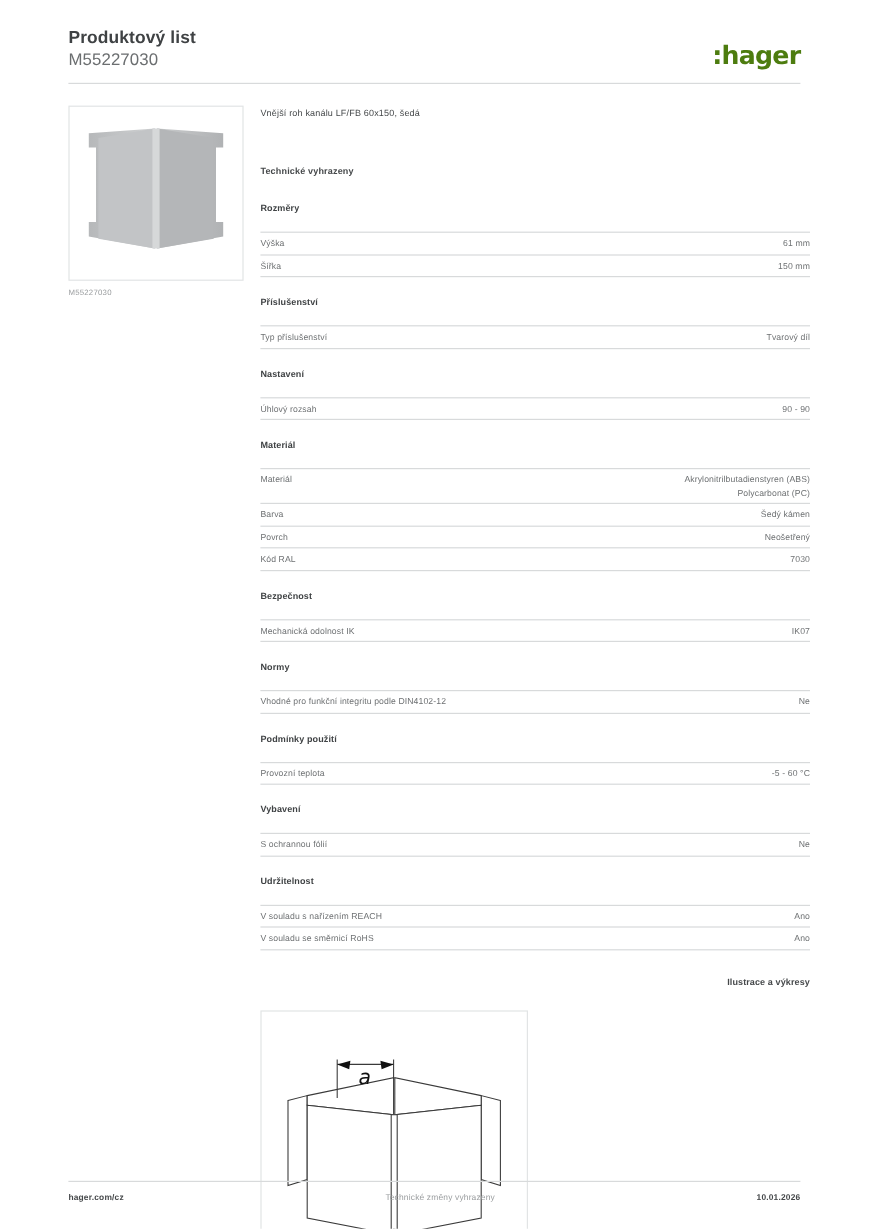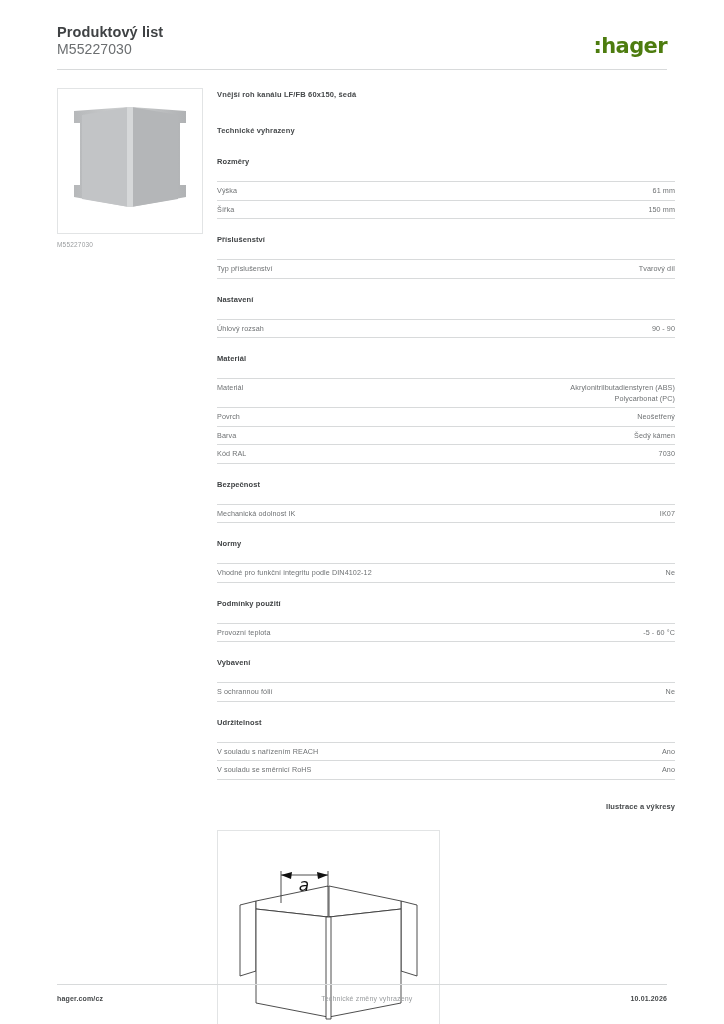--- a/index.html
+++ b/index.html
@@ -82,24 +82,24 @@
 
   
   .content {
     position: absolute;
     left: 217px;
     top: 90px;
     width: 458px;
   }
   .product-name {
     font-size: 7.5px;
-    font-weight: bold;
+    font-weight: normal;
     color: #45484a;
     letter-spacing: 0.15px;
-    margin-bottom: 27px;
+    margin-bottom: 39px;
   }
   .tech-heading {
     font-size: 7.5px;
     font-weight: bold;
     color: #45484a;
     letter-spacing: 0.15px;
     margin-bottom: 22px;
   }
 
   .spec-group { margin-bottom: 16px; }
@@ -237,26 +237,26 @@
           </div>
         </div>
         <div class="spec-group">
           <div class="group-title">Materiál</div>
           <div class="spec-row">
             <div class="spec-label">Materiál</div>
             <div class="spec-value">Akrylonitrilbutadienstyren (ABS)
 Polycarbonat (PC)</div>
           </div>
           <div class="spec-row">
+            <div class="spec-label">Barva</div>
+            <div class="spec-value">Šedý kámen</div>
+          </div>
+          <div class="spec-row">
             <div class="spec-label">Povrch</div>
             <div class="spec-value">Neošetřený</div>
-          </div>
-          <div class="spec-row">
-            <div class="spec-label">Barva</div>
-            <div class="spec-value">Šedý kámen</div>
           </div>
           <div class="spec-row">
             <div class="spec-label">Kód RAL</div>
             <div class="spec-value">7030</div>
           </div>
         </div>
         <div class="spec-group">
           <div class="group-title">Bezpečnost</div>
           <div class="spec-row">
             <div class="spec-label">Mechanická odolnost IK</div>

